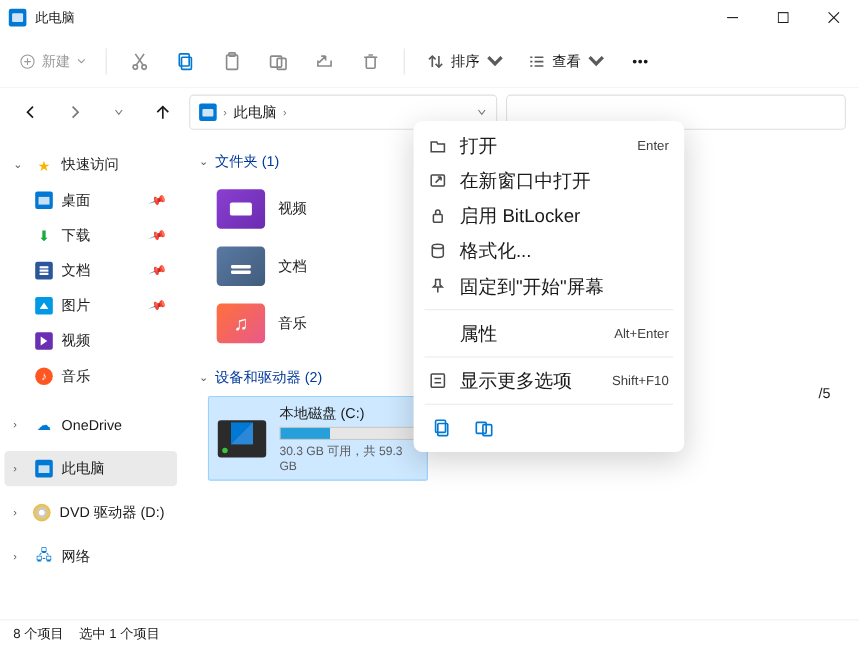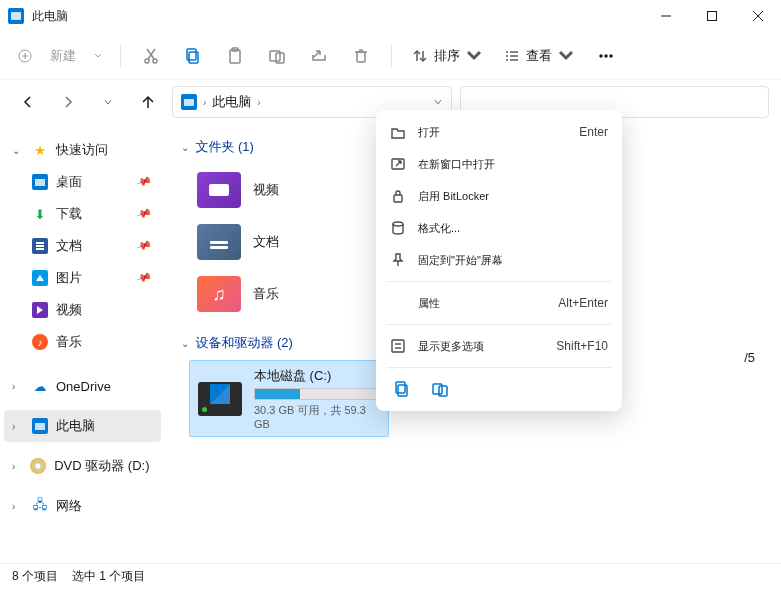--- a/index.html
+++ b/index.html
@@ -9,21 +9,21 @@
 .titlebar { height: 32px; display: flex; align-items: center; padding-left: 8px; }
 .titlebar .app-icon { width: 16px; height: 16px; background: #0078d4; border-radius: 2px; display: flex; align-items: center; justify-content: center; margin-right: 8px; }
 .titlebar .app-icon::after { content: ""; width: 10px; height: 8px; background: #cfe4f7; border-radius: 1px; }
 .titlebar .title { font-size: 12px; }
 .winctrls { margin-left: auto; display: flex; }
 .winctrls .btn { width: 46px; height: 32px; display: flex; align-items: center; justify-content: center; }
 .winctrls svg { width: 10px; height: 10px; stroke: #1a1a1a; stroke-width: 1; fill: none; }
 
 
 .toolbar { height: 48px; display: flex; align-items: center; padding: 0 12px; gap: 6px; border-bottom: 1px solid #f5f5f5; }
-.toolbar .new { display: flex; align-items: center; gap: 18px; color: #9a9a9a; padding: 4px 6px; }
+.toolbar .new { display: flex; align-items: center; gap: 6px; color: #9a9a9a; padding: 4px 6px; }
 .toolbar .sep { width: 1px; height: 24px; background: #e5e5e5; margin: 0 6px; }
 .toolbar .ticon { width: 36px; height: 36px; display: flex; align-items: center; justify-content: center; color: #8a8a8a; border-radius: 4px; }
 .toolbar .ticon svg { width: 18px; height: 18px; stroke: currentColor; fill: none; stroke-width: 1.5; }
 .toolbar .tbtn { display: flex; align-items: center; gap: 6px; padding: 4px 8px; color: #1a1a1a; }
 .toolbar .tbtn svg { width: 16px; height: 16px; stroke: #5a5a5a; fill: none; stroke-width: 1.5; }
 .toolbar .blue { color: #0078d4; }
 
 
 .navrow { height: 44px; display: flex; align-items: center; padding: 0 12px; gap: 8px; }
 .navrow .navbtn { width: 32px; height: 32px; display: flex; align-items: center; justify-content: center; color: #767676; }
@@ -87,21 +87,21 @@
 .drive-bar { width:100%; height:12px; background:#e6e6e6; border:1px solid #c8c8c8; position:relative; }
 .drive-fill { height:100%; background:#26a0da; width:36%; }
 .drive-sub { font-size:11px; color:#5a5a5a; }
 .items-right { position:absolute; right:26px; top: 226px; font-size:13px; }
 
 
 .ctx { position:absolute; left:376px; top:110px; width:246px; background:#fff; border-radius:8px; box-shadow:0 8px 28px rgba(0,0,0,0.18); padding:6px 0; z-index:10; }
 .ctx-row { display:flex; align-items:center; height:32px; padding:0 14px; gap:12px; }
 .ctx-row .ico { width:16px; height:16px; color:#4a4a4a; display:flex; align-items:center; justify-content:center; flex-shrink:0; }
 .ctx-row .ico svg { width:16px; height:16px; stroke:currentColor; fill:none; stroke-width:1.4; }
-.ctx-row .label { flex:1; font-size:11px; }
+.ctx-row .label { flex:1; font-size:17px; }
 .ctx-row .shortcut { font-size:12px; color:#404040; }
 .ctx-sep { height:1px; background:#ebebeb; margin:5px 10px; }
 .ctx-icons { display:flex; gap:18px; padding:6px 16px; }
 .ctx-icons .ico { width:20px; height:20px; color:#0078d4; display:flex; align-items:center; justify-content:center; }
 .ctx-icons .ico svg { width:18px; height:18px; stroke:currentColor; fill:none; stroke-width:1.5; }
 
 
 .status { position:absolute; bottom:0; left:0; right:0; height:26px; display:flex; align-items:center; padding:0 12px; gap:14px; font-size:12px; color:#1a1a1a; border-top:1px solid #f0f0f0; }
 </style>
 </head>

